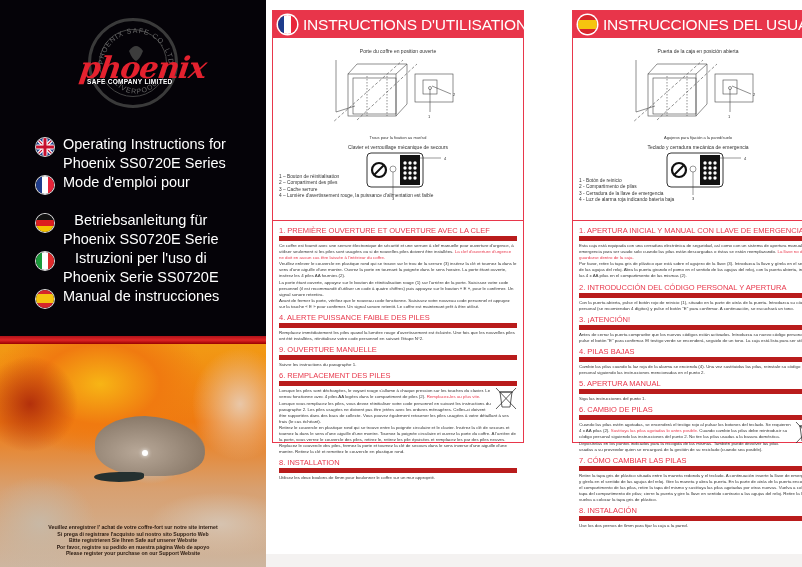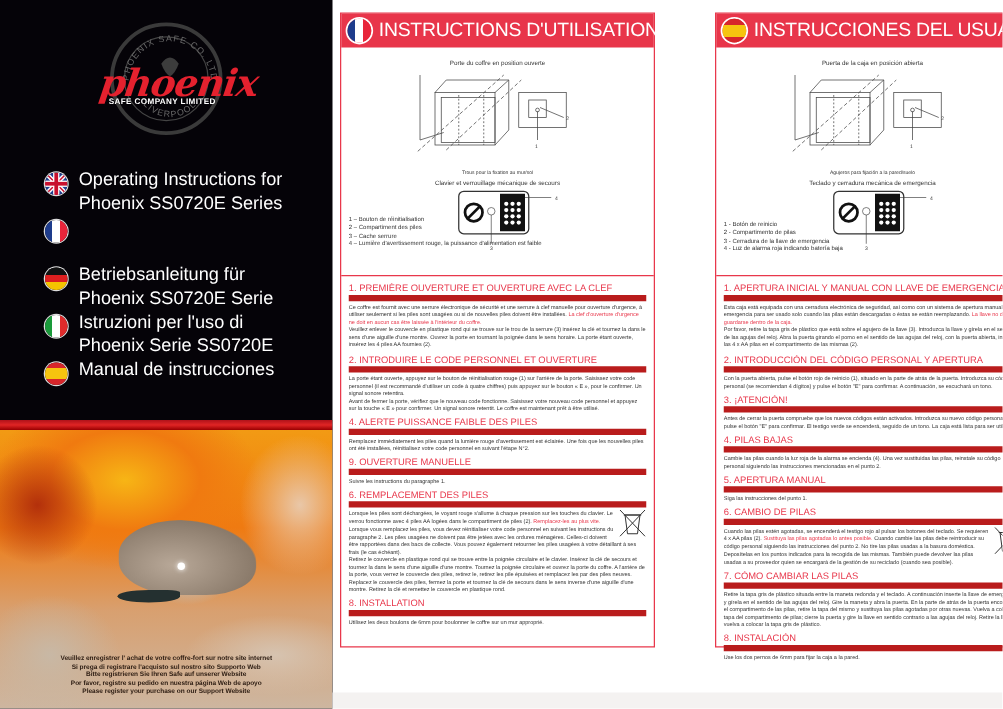--- a/index.html
+++ b/index.html
@@ -7,37 +7,37 @@
   
   .cover{position:absolute;left:0;top:0;width:266px;height:567px;background:#050308;overflow:hidden;}
   .logo{position:absolute;left:88px;top:18px;width:90px;height:90px;border-radius:50%;border:3px solid #3a3a3a;box-sizing:border-box;}
   .logo-inner{position:absolute;left:8px;top:8px;right:8px;bottom:8px;border-radius:50%;border:1px solid #444;}
   .logo-arc{position:absolute;left:0;top:0;width:90px;height:90px;}
   .logo-word{position:absolute;left:80px;top:50px;font-family:"DejaVu Serif",serif;font-style:italic;font-weight:bold;font-size:30px;color:#e4212e;letter-spacing:-1px;transform:skewX(-8deg);}
   .logo-sub{position:absolute;left:87px;top:78px;font-size:6.5px;font-weight:bold;color:#fff;letter-spacing:.3px;}
   .titles{position:absolute;left:36px;top:137px;}
   .title-row{position:relative;height:38px;}
   .flag{position:absolute;left:0;top:1px;width:18px;height:18px;border-radius:50%;overflow:hidden;box-shadow:0 0 0 1px #ddd;}
-  .title-text{position:absolute;left:27px;top:-2px;color:#fff;font-size:14.5px;line-height:19px;white-space:nowrap;}
+  .title-text{position:absolute;left:27px;top:-2px;color:#fff;font-size:14.5px;line-height:19px;white-space:nowrap;text-align:center;}
   .redbar{position:absolute;left:0;top:336px;width:266px;height:8px;background:linear-gradient(#b0121a,#e02525,#900);}
   .fire{position:absolute;left:0;top:344px;width:266px;height:223px;
     background:
       radial-gradient(ellipse 40px 30px at 150px 110px,#e7dccf 0%,rgba(200,180,160,.9) 60%,transparent 100%),
       radial-gradient(ellipse 90px 40px at 220px 180px,#d6c3b0 0%,transparent 80%),
       radial-gradient(ellipse 70px 60px at 40px 180px,#c8b8a5 0%,transparent 80%),
       radial-gradient(ellipse 60px 70px at 240px 60px,#e9c7a8 0%,transparent 80%),
       radial-gradient(ellipse 60px 60px at 30px 60px,#b3300b 0%,transparent 80%),
       radial-gradient(ellipse 120px 80px at 100px 40px,#f7b515 0%,#f07a10 50%,transparent 90%),
       linear-gradient(180deg,#f29a14 0%,#ef7a11 35%,#d8a070 65%,#cdb6a0 100%);}
   .bird{position:absolute;left:95px;top:72px;width:110px;height:60px;background:radial-gradient(ellipse at 40% 60%,#b8a898,#8a7a6a 70%,transparent 72%);border-radius:50% 60% 40% 50%;}
   .beak{position:absolute;left:94px;top:128px;width:50px;height:10px;background:#243030;border-radius:50% 20% 50% 50%;}
   .eye{position:absolute;left:142px;top:106px;width:6px;height:6px;border-radius:50%;background:#fff;box-shadow:0 0 4px #fff;}
   .register{position:absolute;left:0;top:524px;width:266px;text-align:center;font-size:5.2px;line-height:6.6px;color:#2a1a10;font-weight:bold;}
   
-  .panel{position:absolute;top:10px;width:252px;height:508px;border:1.5px solid #e8374b;box-sizing:border-box;background:#fff;}
+  .panel{position:absolute;top:10px;width:252px;height:433px;border:1.5px solid #e8374b;box-sizing:border-box;background:#fff;}
   .p-fr{left:272px;}
   .p-es{left:572px;}
   .panel-head{height:27px;background:#e8354a;position:relative;}
   .panel-head .flag{left:5px;top:4px;width:19px;height:19px;box-shadow:0 0 0 1.5px #fff;}
   .panel-title{position:absolute;left:30px;top:4px;color:#fff;font-size:15.5px;line-height:19px;letter-spacing:-.2px;white-space:nowrap;}
   .figure{position:relative;height:182px;border-bottom:1.5px solid #e8374b;}
   .cap{position:absolute;width:100%;text-align:center;font-size:5px;color:#333;}
   .legend{position:absolute;left:6px;font-size:4.8px;line-height:6.4px;color:#333;}
   .body{padding:0 6px;}
   .sec-h{color:#e8374b;font-size:7.5px;line-height:9px;border-bottom:5px solid #b91c1c;margin:3px 0 2px;padding-bottom:1px;white-space:nowrap;}
@@ -77,21 +77,21 @@
             <rect x="6.5" width="5" height="18" fill="#fff"></rect>
             <rect y="6.5" width="18" height="5" fill="#fff"></rect>
             <rect x="7.5" width="3" height="18" fill="#c8102e"></rect>
             <rect y="7.5" width="18" height="3" fill="#c8102e"></rect>
           </svg>
       </div>
       <div class="title-text"><span>Operating Instructions for</span><br><span>Phoenix SS0720E Series</span></div>
     </div>
     <div class="title-row">
       <div class="flag" style="background:linear-gradient(90deg,#1e3c8c 33%,#fff 33%,#fff 66%,#e8253a 66%);"></div>
-      <div class="title-text"><br></div>
+      <div class="title-text"><span>Mode d'emploi pour</span><br></div>
     </div>
     <div class="title-row">
       <div class="flag" style="background:linear-gradient(180deg,#111 33%,#dd1f1f 33%,#dd1f1f 66%,#f5c400 66%);"></div>
       <div class="title-text"><span>Betriebsanleitung für</span><br><span>Phoenix SS0720E Serie</span></div>
     </div>
     <div class="title-row">
       <div class="flag" style="background:linear-gradient(90deg,#1a9a3a 33%,#fff 33%,#fff 66%,#e02b2b 66%);"></div>
       <div class="title-text"><span>Istruzioni per l'uso di</span><br><span>Phoenix Serie SS0720E</span></div>
     </div>
     <div class="title-row">
@@ -174,21 +174,20 @@
     <div class="legend" style="top:136px;">
       <div>1 – Bouton de réinitialisation</div>
         <div>2 – Compartiment des piles</div>
         <div>3 – Cache serrure</div>
         <div>4 – Lumière d'avertissement rouge, la puissance d'alimentation est faible</div>
     </div>
   </div>
   <div class="body">
     <div class="sec-h" style="margin-top:5px">1. PREMIÈRE OUVERTURE ET OUVERTURE AVEC LA CLEF</div>
     <p class="sec-p"><span>Ce coffre est fournit avec une serrure électronique de sécurité et une serrure à clef manuelle pour ouverture d'urgence, à utiliser seulement si les piles sont usagées ou si de nouvelles piles doivent être installées.</span><span class="red"> La clef d'ouverture d'urgence ne doit en aucun cas être laissée à l'intérieur du coffre.</span><br><span>Veuillez enlever le couvercle en plastique rond qui se trouve sur le trou de la serrure (3) insérez la clé et tournez la dans le sens d'une aiguille d'une montre. Ouvrez la porte en tournant la poignée dans le sens horaire. La porte étant ouverte, insérez les 4 piles AA fournies (2).</span></p>
-    <div class="sec-h">2. INTRODUIRE LE CODE PERSONNEL ET OUVERTURE</div>
     <p class="sec-p">La porte étant ouverte, appuyez sur le bouton de réinitialisation rouge (1) sur l'arrière de la porte. Saisissez votre code personnel (il est recommandé d'utiliser un code à quatre chiffres) puis appuyez sur le bouton « E », pour le confirmer. Un signal sonore retentira.</p>
     <p class="sec-p">Avant de fermer la porte, vérifiez que le nouveau code fonctionne. Saisissez votre nouveau code personnel et appuyez sur la touche « E » pour confirmer. Un signal sonore retentit. Le coffre est maintenant prêt à être utilisé.</p>
     <div class="sec-h">4. ALERTE PUISSANCE FAIBLE DES PILES</div>
     <p class="sec-p">Remplacez immédiatement les piles quand la lumière rouge d'avertissement est éclairée. Une fois que les nouvelles piles ont été installées, réinitialisez votre code personnel en suivant l'étape N°2.</p>
     <div class="sec-h">9. OUVERTURE MANUELLE</div>
     <p class="sec-p">Suivre les instructions du paragraphe 1.</p>
     <div class="sec-h">6. REMPLACEMENT DES PILES</div>
     <p class="sec-p">
       <svg class="weee" viewBox="0 0 22 24">
           <g fill="none" stroke="#333" stroke-width=".8">

